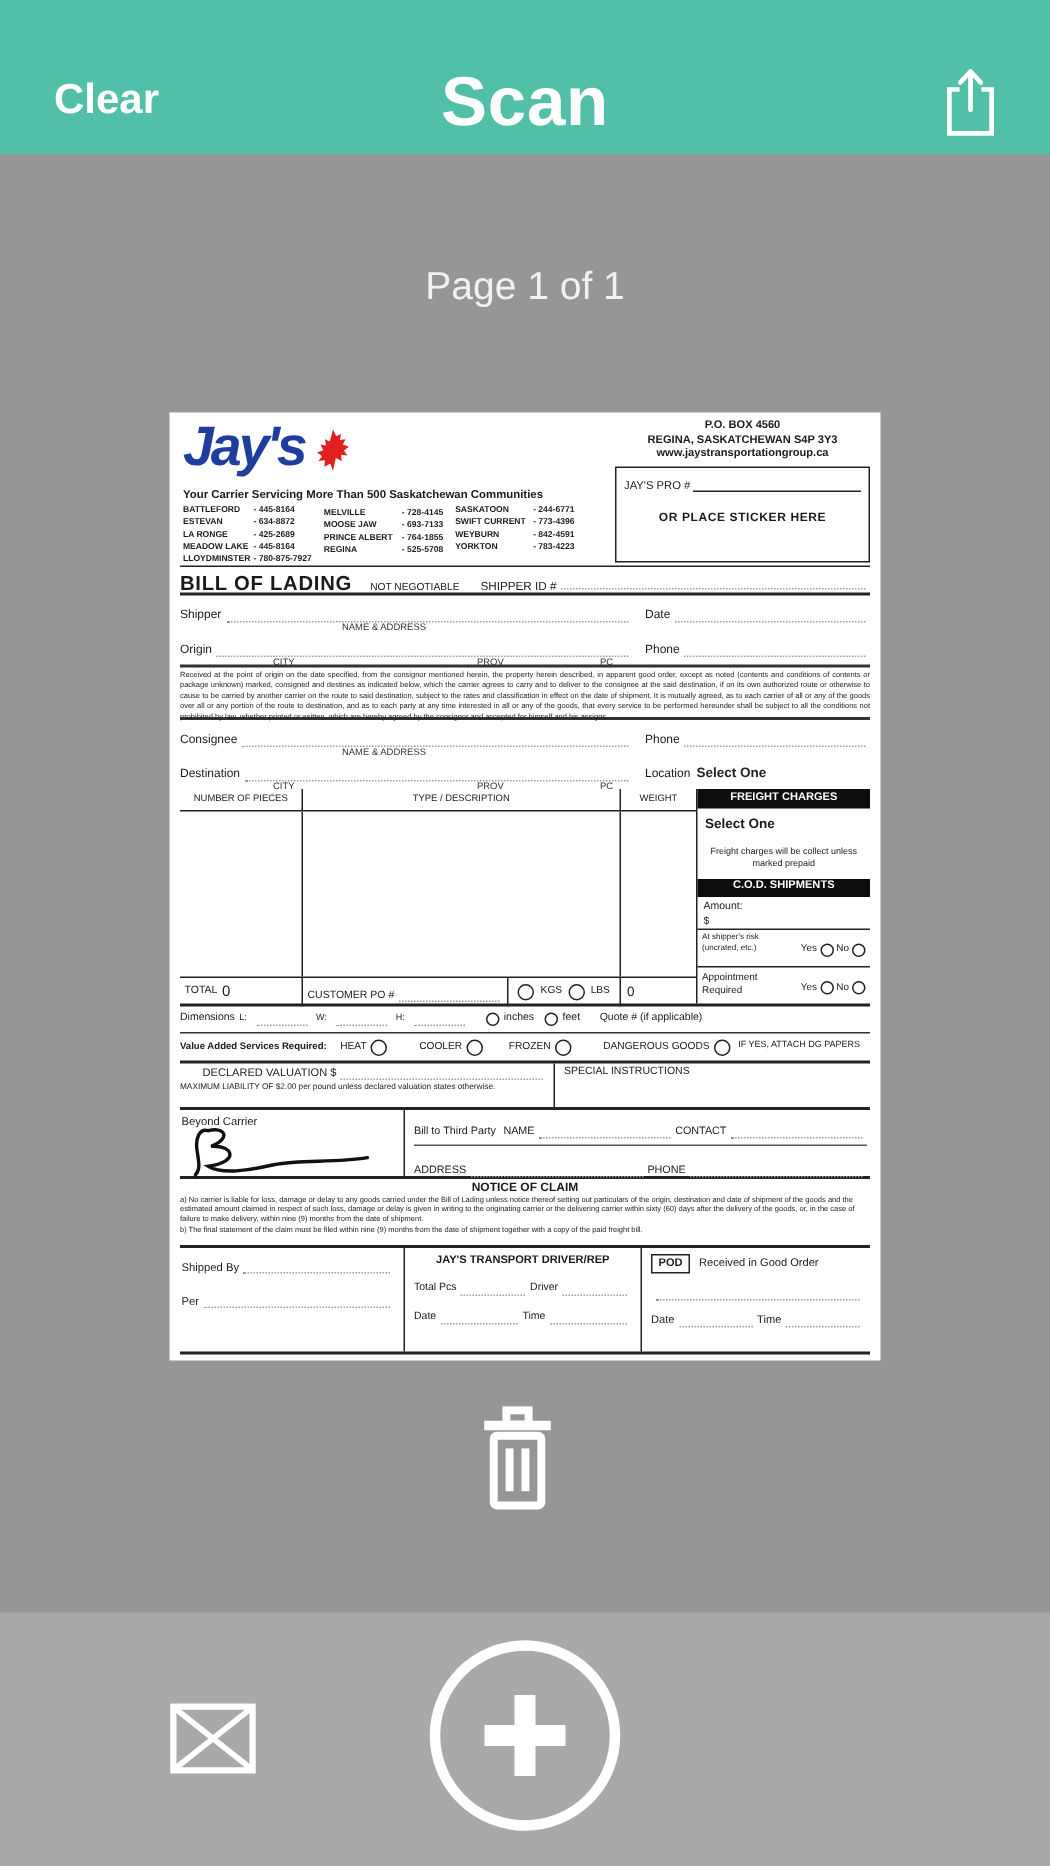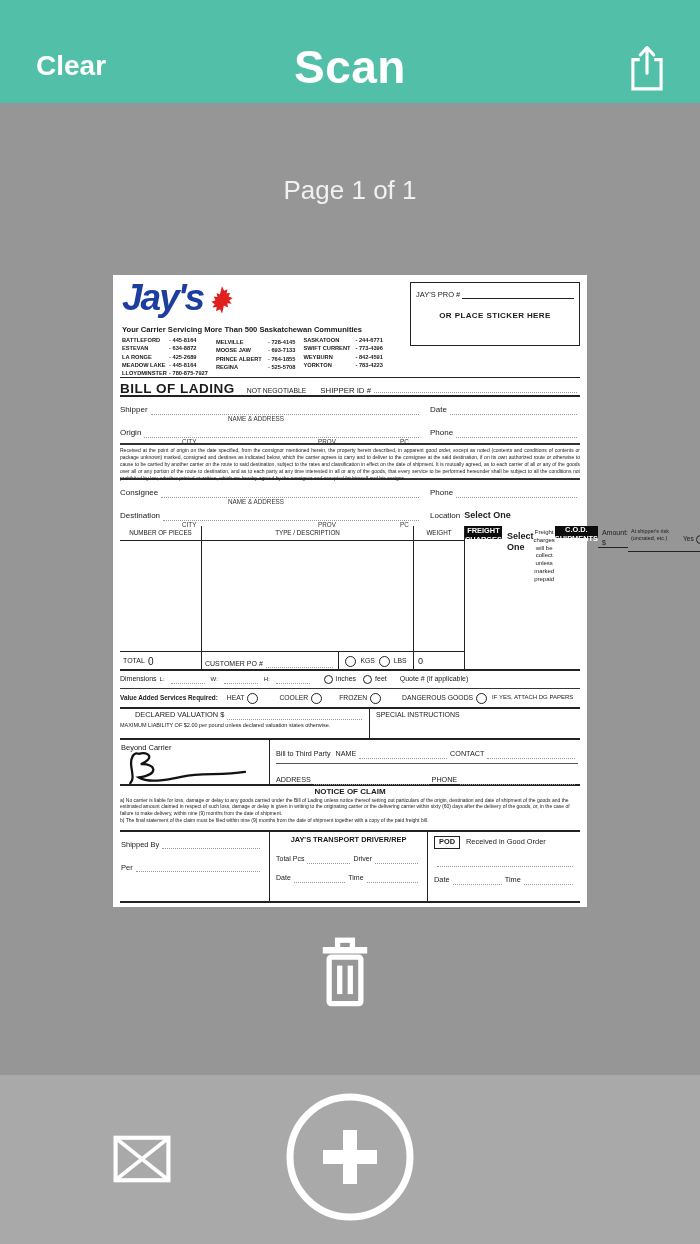--- a/index.html
+++ b/index.html
@@ -79,21 +79,21 @@
   .t-body{display:flex;height:110px;}
   .t-body .c1{width:82px;border-right:1px solid #222;}
   .t-body .c2{flex:1;border-right:1px solid #222;}
   .t-body .c3{width:50px;}
   .t-total{display:flex;height:20px;border-top:1px solid #222;font-size:7px;align-items:center;}
   .tt1{width:82px;border-right:1px solid #222;height:100%;display:flex;align-items:center;padding-left:3px;}
   .tt1 .zero{font-size:10px;margin-left:3px;}
   .tt2{width:137px;display:flex;align-items:flex-end;height:100%;padding:0 2px 3px 3px;border-right:1px solid #222;}
   .tt3{flex:1;display:flex;align-items:center;gap:4px;justify-content:center;height:100%;border-right:1px solid #222;font-size:6.8px;}
   .tt4{width:50px;height:100%;display:flex;align-items:center;padding-left:4px;font-size:9px;}
-  .t-right{width:115px;display:flex;flex-direction:row;}
+  .t-right{width:115px;display:flex;flex-direction:column;}
   .f-hdr{height:13px;font-size:7.4px;padding-top:1px;}
   .f-sel{height:24px;font-size:9px;font-weight:600;padding:5px 0 0 5px;}
   .f-note{height:24px;font-size:6px;text-align:center;padding-top:3px;line-height:1.3;}
   .f-cod{height:12px;font-size:7.4px;}
   .f-amt{height:22px;font-size:7px;border-bottom:1px solid #222;padding:2px 0 0 4px;line-height:1.45;}
   .f-risk{height:26px;border-bottom:1px solid #222;display:flex;font-size:5.4px;padding:2px 1px 0 3px;line-height:1.25;}
   .f-risk .rl{width:52px;}
   .yn{display:flex;align-items:center;gap:2px;font-size:6.6px;flex:1;justify-content:flex-end;padding-right:2px;}
   .f-appt{height:24px;display:flex;font-size:6.6px;padding:3px 1px 0 3px;line-height:1.25;}
   .f-appt .rl{width:52px;}
@@ -217,20 +217,25 @@
                   <span class="pc-n">- 842-4591</span>
                 </div>
               <div class="prow">
                   <span class="pc-c" style="width:52px">YORKTON</span>
                   <span class="pc-n">- 783-4223</span>
                 </div>
             </div>
           </div>
         </div>
         <div class="dh-right">
+          <div class="addr">
+            <div>P.O. BOX 4560</div>
+            <div>REGINA, SASKATCHEWAN S4P 3Y3</div>
+            <div>www.jaystransportationgroup.ca</div>
+          </div>
           <div class="probox">
             <div class="proline">
                 <span>JAY'S PRO #</span>
                 <i></i>
               </div>
             <div class="sticker">OR PLACE STICKER HERE</div>
           </div>
         </div>
       </div>
 

